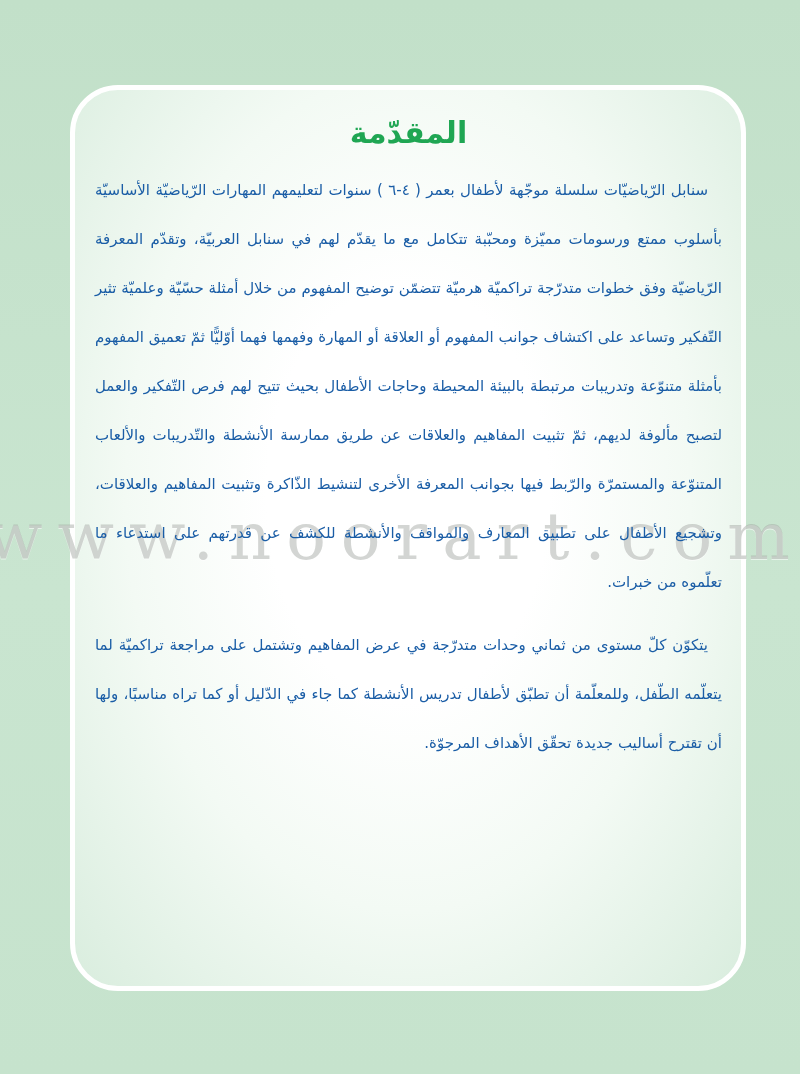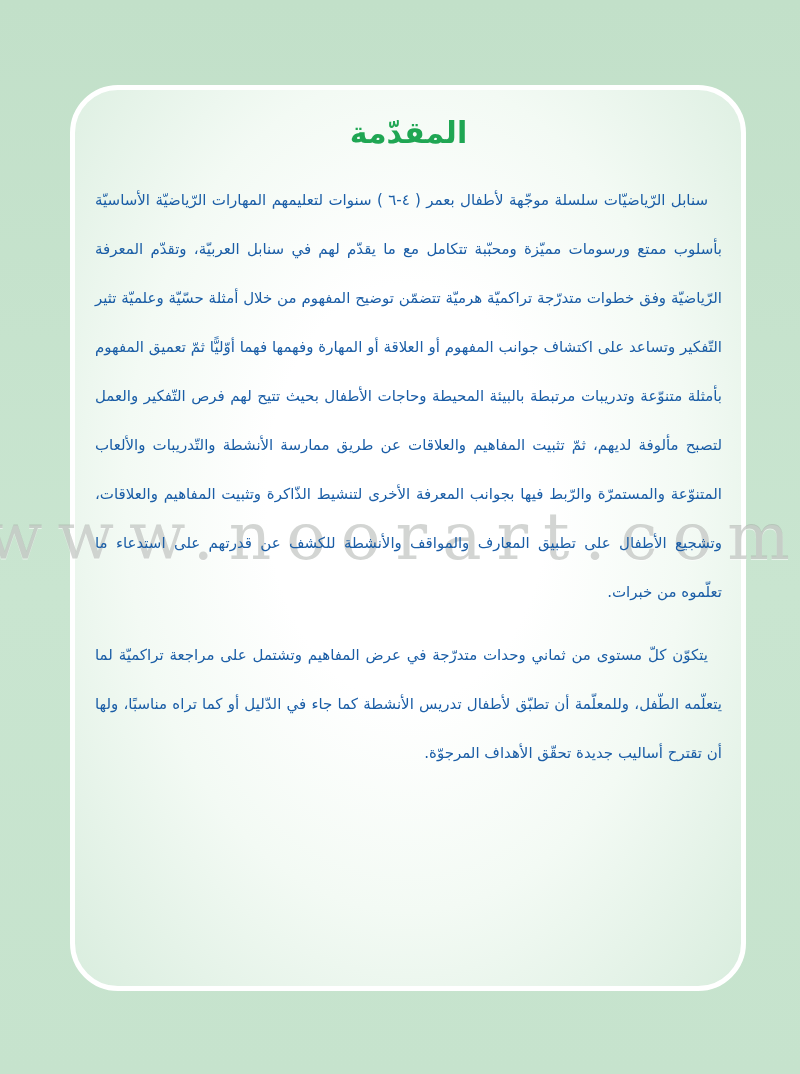--- a/index.html
+++ b/index.html
@@ -55,21 +55,21 @@
     width: 627px;
     z-index: 3;
     direction: rtl;
   }
 
   .title {
     text-align: center;
     font-size: 30px;
     font-weight: bold;
     color: #1fa653;
-    margin-bottom: 26px;
+    margin-bottom: 16px;
   }
 
   .body-text p {
     direction: rtl;
     text-align: justify;
     text-indent: 14px;
     font-size: 15px;
     font-weight: normal;
     line-height: 49px;
     color: #1a5da6;

